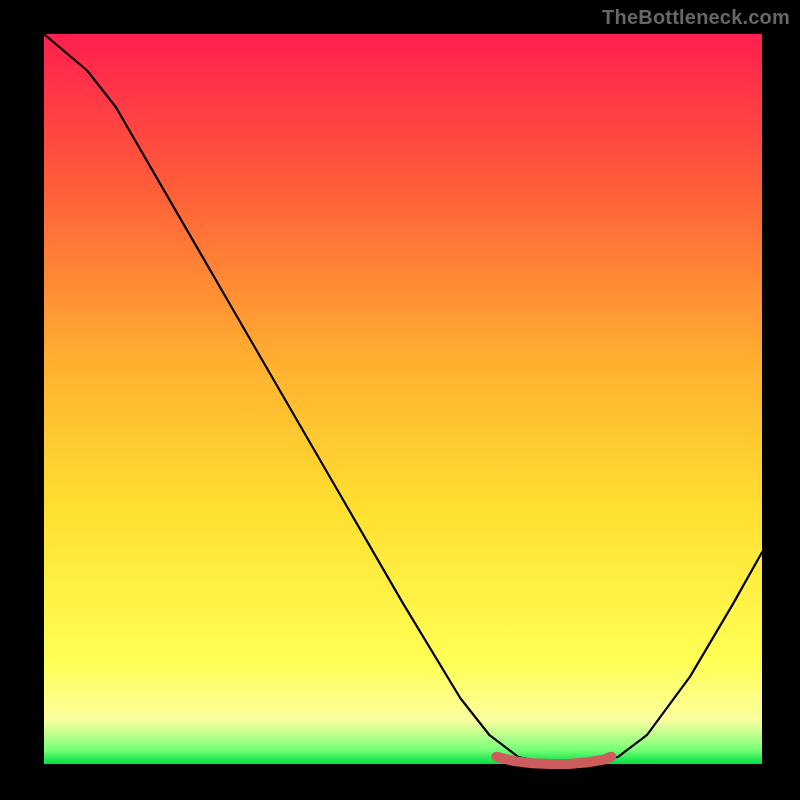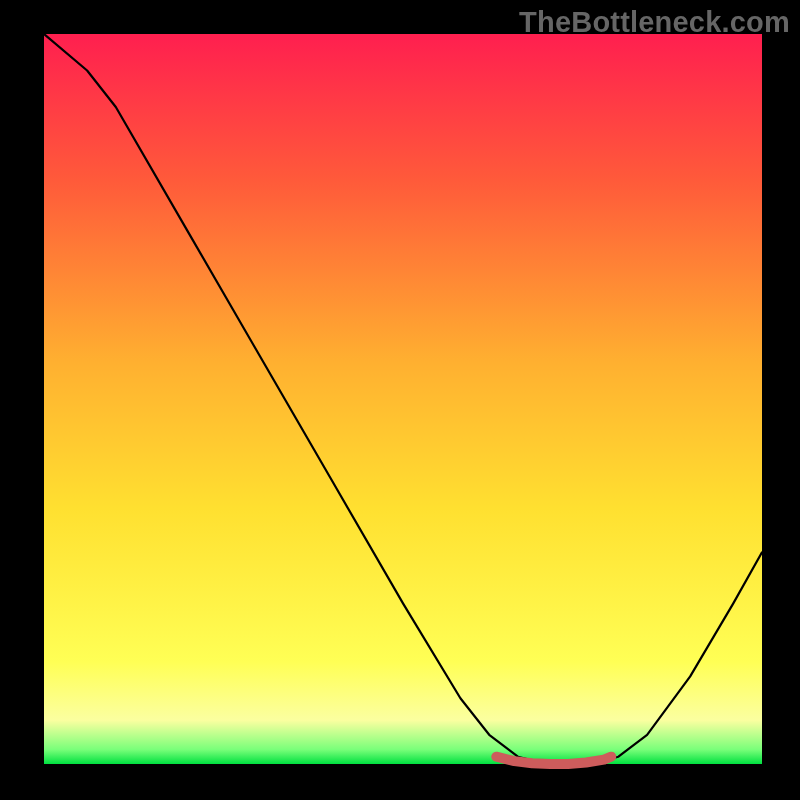--- a/index.html
+++ b/index.html
@@ -14,21 +14,21 @@
     position: relative;
     width: 800px;
     height: 800px;
     background: #000;
   }
   .watermark {
     position: absolute;
     top: 6px;
     right: 10px;
     color: #666;
-    font-size: 29px;
+    font-size: 20px;
     font-weight: bold;
     letter-spacing: 0.2px;
     z-index: 5;
   }
   svg.chart {
     position: absolute;
     top: 0;
     left: 0;
     width: 800px;
     height: 800px;

